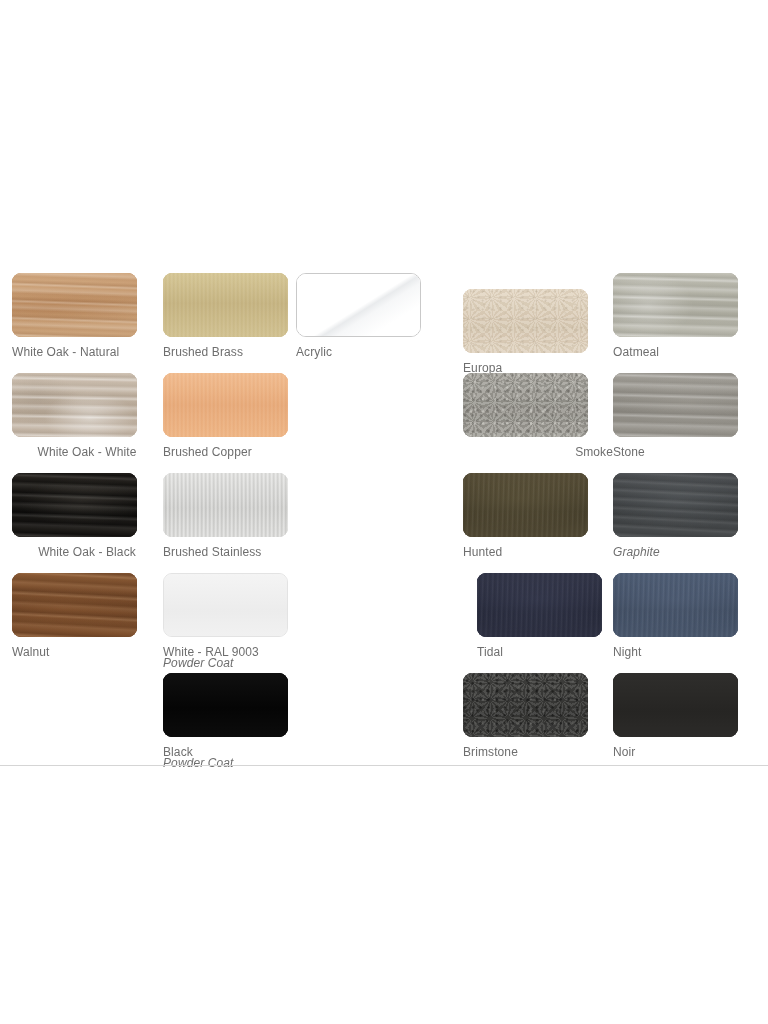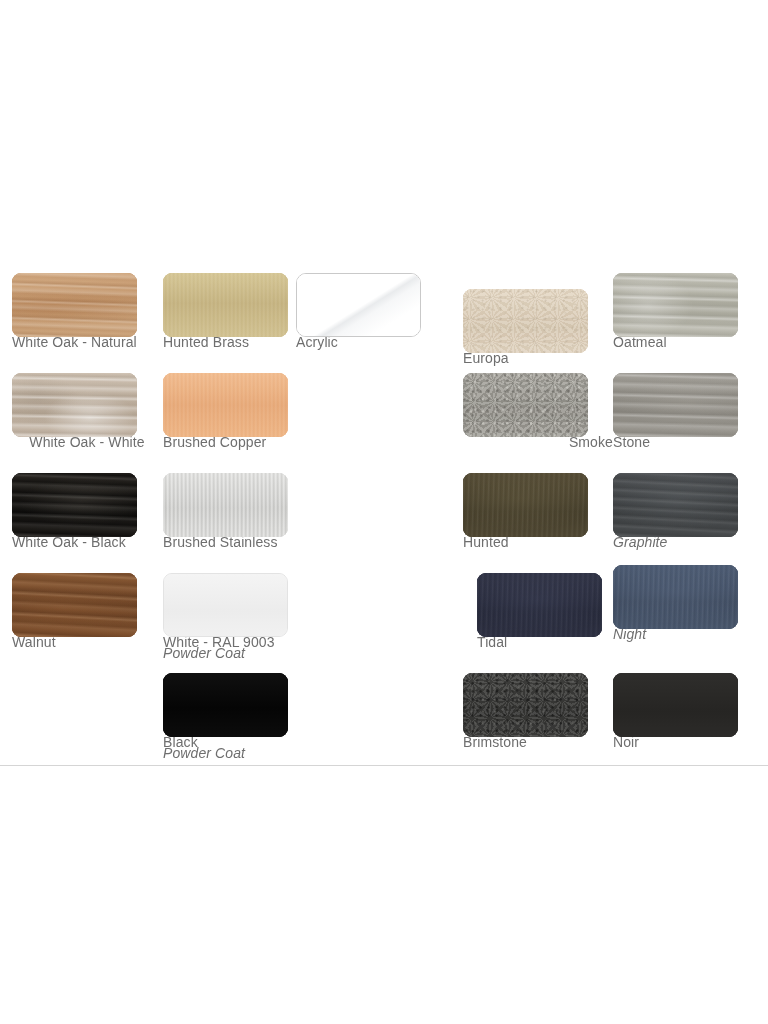--- a/index.html
+++ b/index.html
@@ -270,22 +270,22 @@
     background-color: #0a0a0a;
     background-image: linear-gradient(180deg, #101010 0%, #050505 55%, #0c0c0c 100%);
   }
 
   .chip-bordered {
     border: 1px solid #e3e3e3;
     box-sizing: border-box;
   }
 
   .label {
-    margin-top: 0;
-    font-size: 14px;
+    margin-top: 10px;
+    font-size: 12px;
     line-height: 11px;
     color: #6e6e6e;
     letter-spacing: 0.1px;
     white-space: nowrap;
   }
   .label .sub {
     display: block;
     font-style: italic;
     color: #6e6e6e;
   }
@@ -307,21 +307,21 @@
       <div class="swatch-cell" style="left: 12px; top: 15px;">
         <div class="chip" style="background-color: rgb(199, 156, 115);">
           <div class="tex tex-wood-natural"></div>
         </div>
         <div class="label"><span>White Oak - Natural</span></div>
       </div>
       <div class="swatch-cell" style="left: 163px; top: 15px;">
         <div class="chip" style="background-color: rgb(205, 189, 138);">
           <div class="tex tex-brass"></div>
         </div>
-        <div class="label"><span>Hunted Brass</span></div>
+        <div class="label"><span>Brushed Brass</span></div>
       </div>
       <div class="swatch-cell" style="left: 296px; top: 15px;">
         <div class="chip chip-acrylic" style="background-color: rgb(255, 255, 255);">
           <div class="tex tex-acrylic"></div>
         </div>
         <div class="label"><span>Acrylic</span></div>
       </div>
       <div class="swatch-cell" style="left: 463px; top: 31px;">
         <div class="chip" style="background-color: rgb(222, 208, 187);">
           <div class="tex tex-europa"></div>
@@ -351,21 +351,21 @@
           <div class="tex tex-smoke"></div>
         </div>
         <div class="label"><span>Smoke</span></div>
       </div>
       <div class="swatch-cell" style="left: 613px; top: 115px;">
         <div class="chip" style="background-color: rgb(152, 149, 142);">
           <div class="tex tex-stone"></div>
         </div>
         <div class="label"><span>Stone</span></div>
       </div>
-      <div class="swatch-cell" style="left: 12px; top: 215px;">
+      <div class="swatch-cell" style="left: 12px; top: 215px; text-align: center;">
         <div class="chip" style="background-color: rgb(29, 27, 25);">
           <div class="tex tex-wood-black"></div>
         </div>
         <div class="label"><span>White Oak - Black</span></div>
       </div>
       <div class="swatch-cell" style="left: 163px; top: 215px;">
         <div class="chip" style="background-color: rgb(216, 216, 214);">
           <div class="tex tex-stainless"></div>
         </div>
         <div class="label"><span>Brushed Stainless</span></div>
@@ -393,21 +393,21 @@
           <div class="tex tex-powder-white"></div>
         </div>
         <div class="label"><span>White - RAL 9003</span><span class="sub">Powder Coat</span></div>
       </div>
       <div class="swatch-cell" style="left: 477px; top: 315px;">
         <div class="chip" style="background-color: rgb(44, 47, 66);">
           <div class="tex tex-tidal"></div>
         </div>
         <div class="label"><span>Tidal</span></div>
       </div>
-      <div class="swatch-cell" style="left: 613px; top: 307px; font-style: italic;">
+      <div class="swatch-cell" style="left: 613px; top: 315px;">
         <div class="chip" style="background-color: rgb(70, 84, 106);">
           <div class="tex tex-night"></div>
         </div>
         <div class="label"><span>Night</span></div>
       </div>
       <div class="swatch-cell" style="left: 163px; top: 415px;">
         <div class="chip" style="background-color: rgb(10, 10, 10);">
           <div class="tex tex-powder-black"></div>
         </div>
         <div class="label"><span>Black</span><span class="sub">Powder Coat</span></div>

